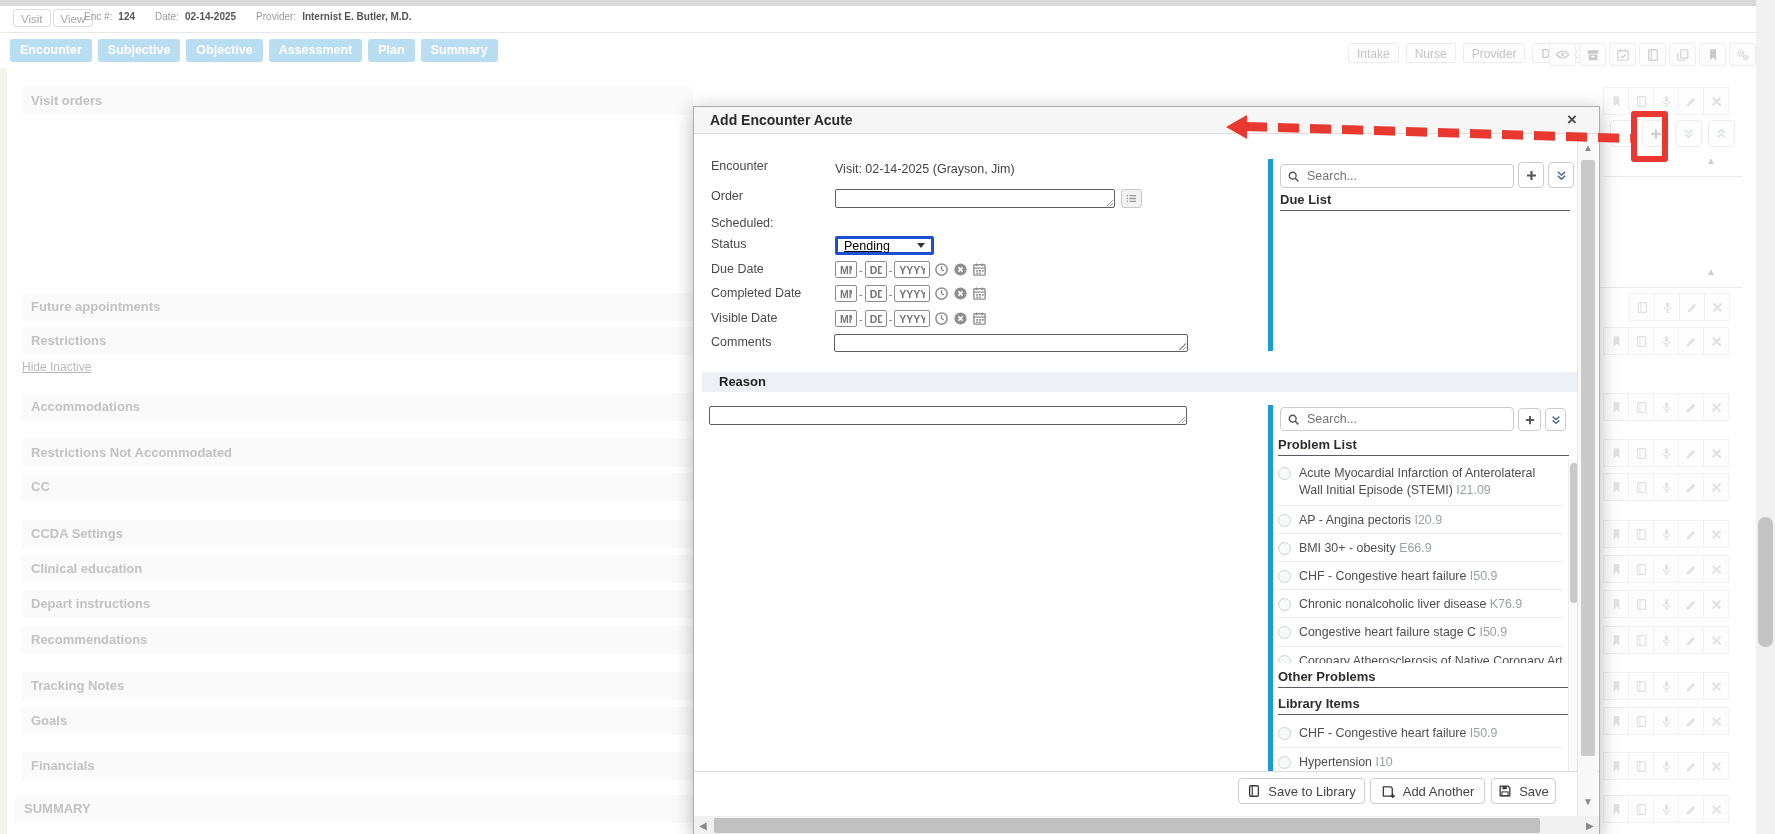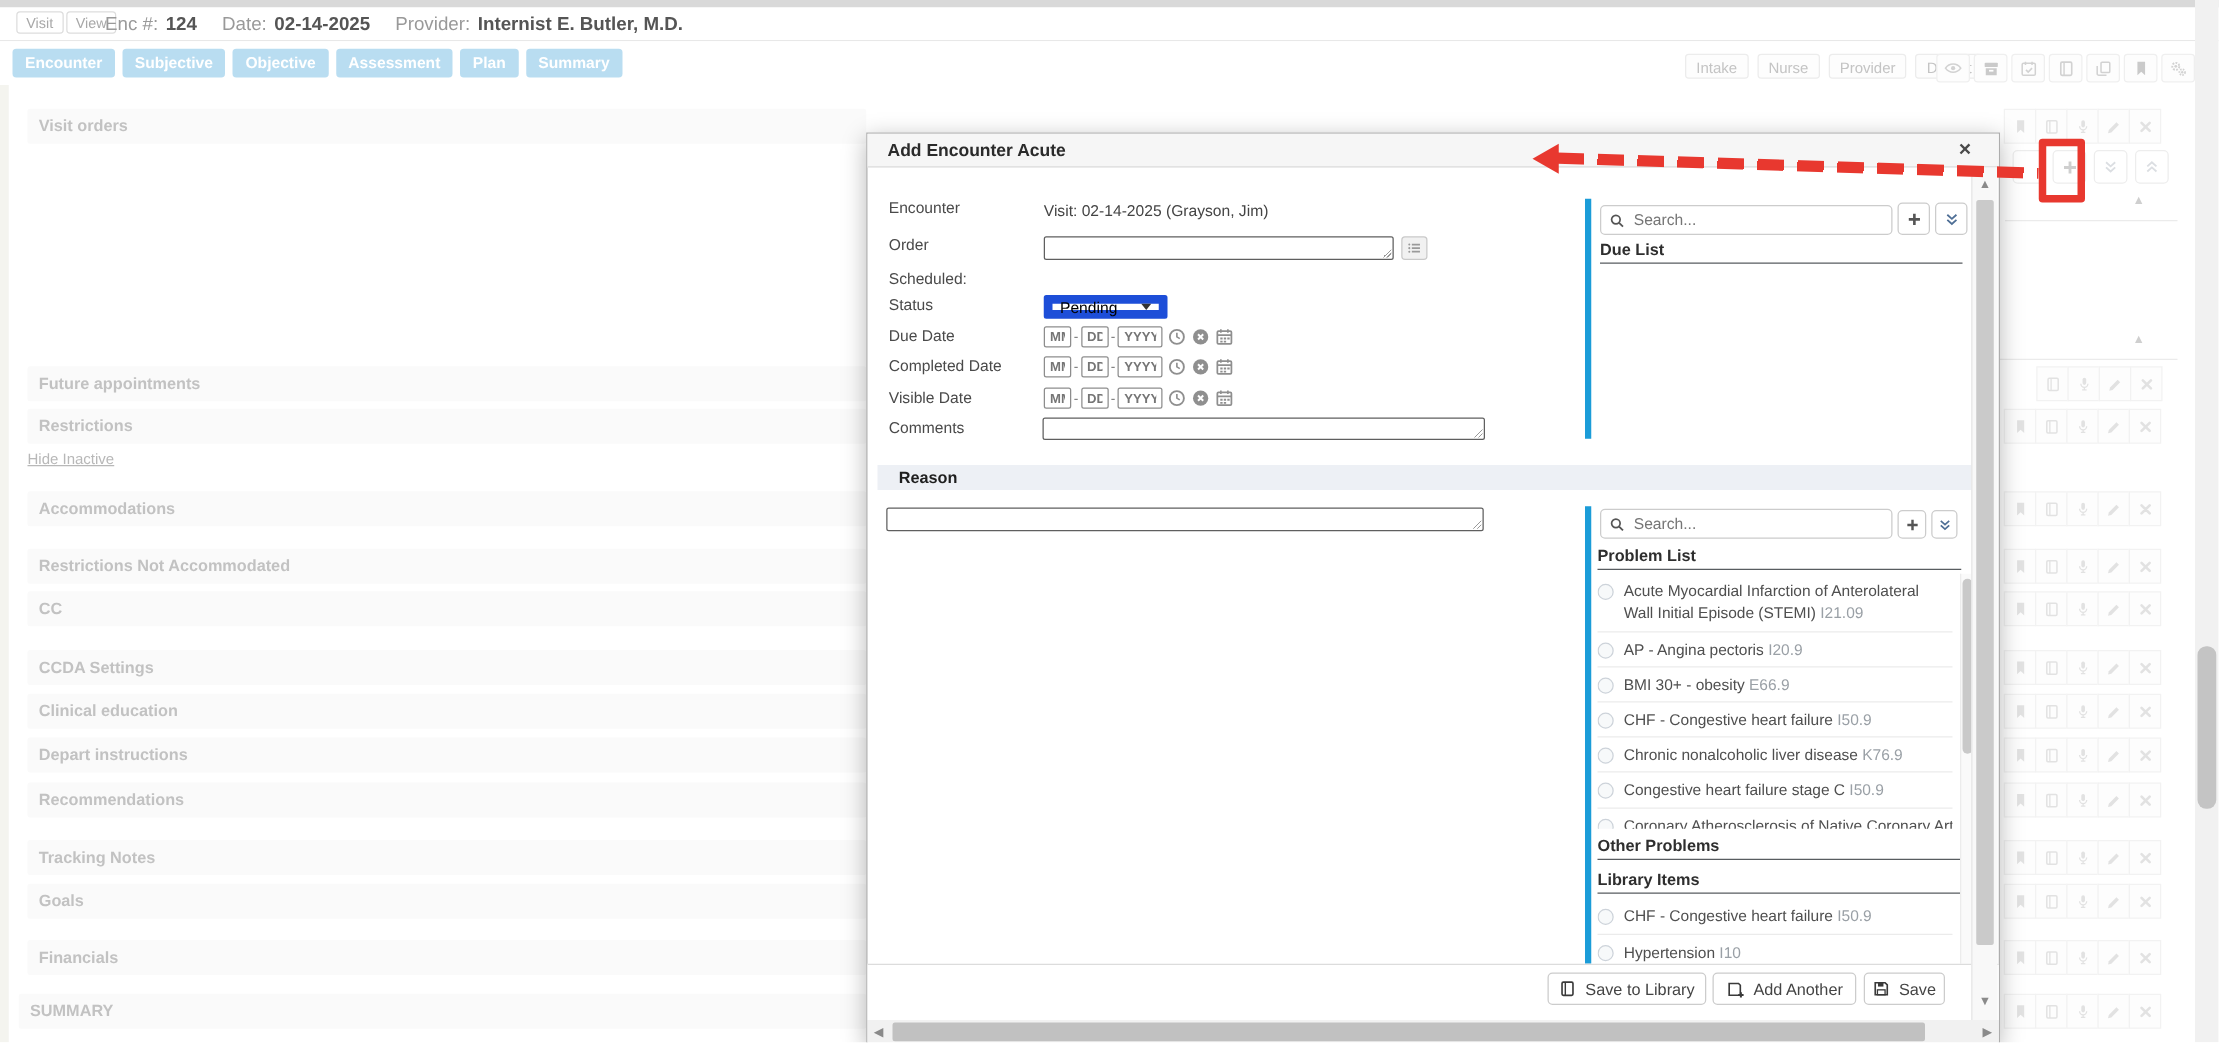--- a/index.html
+++ b/index.html
@@ -4,21 +4,21 @@
 <style>
   html,body{margin:0;padding:0;background:#fff;font-family:"Liberation Sans",sans-serif;}
   #screen{position:relative;width:1775px;height:834px;overflow:hidden;background:#fff;}
   .r{position:absolute;}
   .sv{display:inline-block;vertical-align:middle;}
   
   .topstrip{left:0;top:0;width:1775px;height:6px;background:#d9d9d9;}
   .topbar{left:0;top:6px;width:1775px;height:26px;background:#fff;border-bottom:1px solid #e8e8e8;}
   .chipbtn{border:1px solid #ddd;border-radius:3px;color:#a8a8a8;font-size:11.5px;background:#fff;
            height:18px;line-height:18px;padding:0 7px;display:inline-block;box-sizing:border-box;}
-  .encinfo{left:84px;top:11px;font-size:15px;color:#999;display:flex;gap:6px;align-items:center;white-space:nowrap;}
+  .encinfo{left:84px;top:11px;font-size:10px;color:#999;display:flex;gap:6px;align-items:center;white-space:nowrap;}
   .encinfo .val{color:#555;font-weight:bold;margin-right:14px;}
   .navbar{left:0;top:33px;width:1775px;height:35px;background:#fff;}
   .tabs{left:10px;top:39px;display:flex;gap:6px;}
   .tab{background:#b9ddf1;color:#fff;font-weight:bold;font-size:12.5px;border-radius:3px;
        height:23px;line-height:23px;padding:0 10px;}
   .stages{left:1348px;top:43px;display:flex;gap:7px;text-align:center;}
   .stagebtn{border:1px solid #ececec;border-radius:3px;color:#c4c4c4;font-size:12px;background:#fdfdfd;
             height:20px;line-height:20px;padding:0 8px;box-sizing:border-box;}
   .toolicons{left:1549px;top:43px;display:flex;gap:3px;}
   .toolbtn{width:25px;height:21px;border:1px solid #efefef;border-radius:3px;background:#fdfdfd;
@@ -43,22 +43,22 @@
   .mtitle{left:16px;top:5px;font-size:14px;font-weight:bold;color:#2b2b2b;}
   .mclose{left:868px;top:3px;width:20px;height:20px;color:#4a4a4a;font-size:17px;font-weight:bold;
           text-align:center;line-height:20px;cursor:default;}
   .flabel{left:17px;font-size:12.5px;color:#4a4a4a;height:16px;}
   .fvalue{font-size:12.5px;color:#444;}
   .txt{border:1px solid #5f5f5f;border-radius:2px;background:#fff;box-sizing:border-box;}
   .rz{position:absolute;right:1px;bottom:1px;width:7px;height:7px;
       background:linear-gradient(135deg,transparent 50%,#999 50%,#999 58%,transparent 58%,transparent 72%,#999 72%,#999 80%,transparent 80%);}
   .listbtn{width:21px;height:19px;background:#f1f1f1;border:1px solid #c9c9c9;border-radius:3px;
            display:flex;align-items:center;justify-content:center;color:#9a9a9a;box-sizing:border-box;}
-  .sel{border:7px solid #1d4ed8;border-radius:2px;background:#fff;font-size:12.5px;color:#000;
-       display:flex;align-items:center;box-sizing:border-box;padding:0 6px;justify-content:space-between;}
+  .sel{border:3px solid #1d4ed8;border-radius:2px;background:#fff;font-size:12.5px;color:#000;
+       display:flex;align-items:center;box-sizing:border-box;padding:0 6px;justify-content:space-between;text-decoration:underline;}
   .selarrow{width:0;height:0;border-left:4px solid transparent;border-right:4px solid transparent;border-top:5px solid #333;}
   .dseg{display:flex;align-items:center;gap:2px;}
   .dbox{border:1px solid #8d8d8d;border-radius:2px;height:17px;box-sizing:border-box;font-size:10.5px;
         color:#9a9a9a;font-weight:bold;text-align:center;background:#fff;font-family:"Liberation Sans",sans-serif;padding:4px;}
   .dsep{color:#777;font-size:11px;}
   .dico{color:#8f8f8f;margin-left:2px;display:flex;align-items:center;}
   .bluebar{width:5px;background:#1b9cd8;}
   .search{border:1px solid #ccc;border-radius:4px;background:#fff;display:flex;align-items:center;
           padding:0 6px;gap:5px;box-sizing:border-box;color:#555;}
   .search input{border:none;outline:none;font-size:12.5px;color:#9a9a9a;width:100%;

